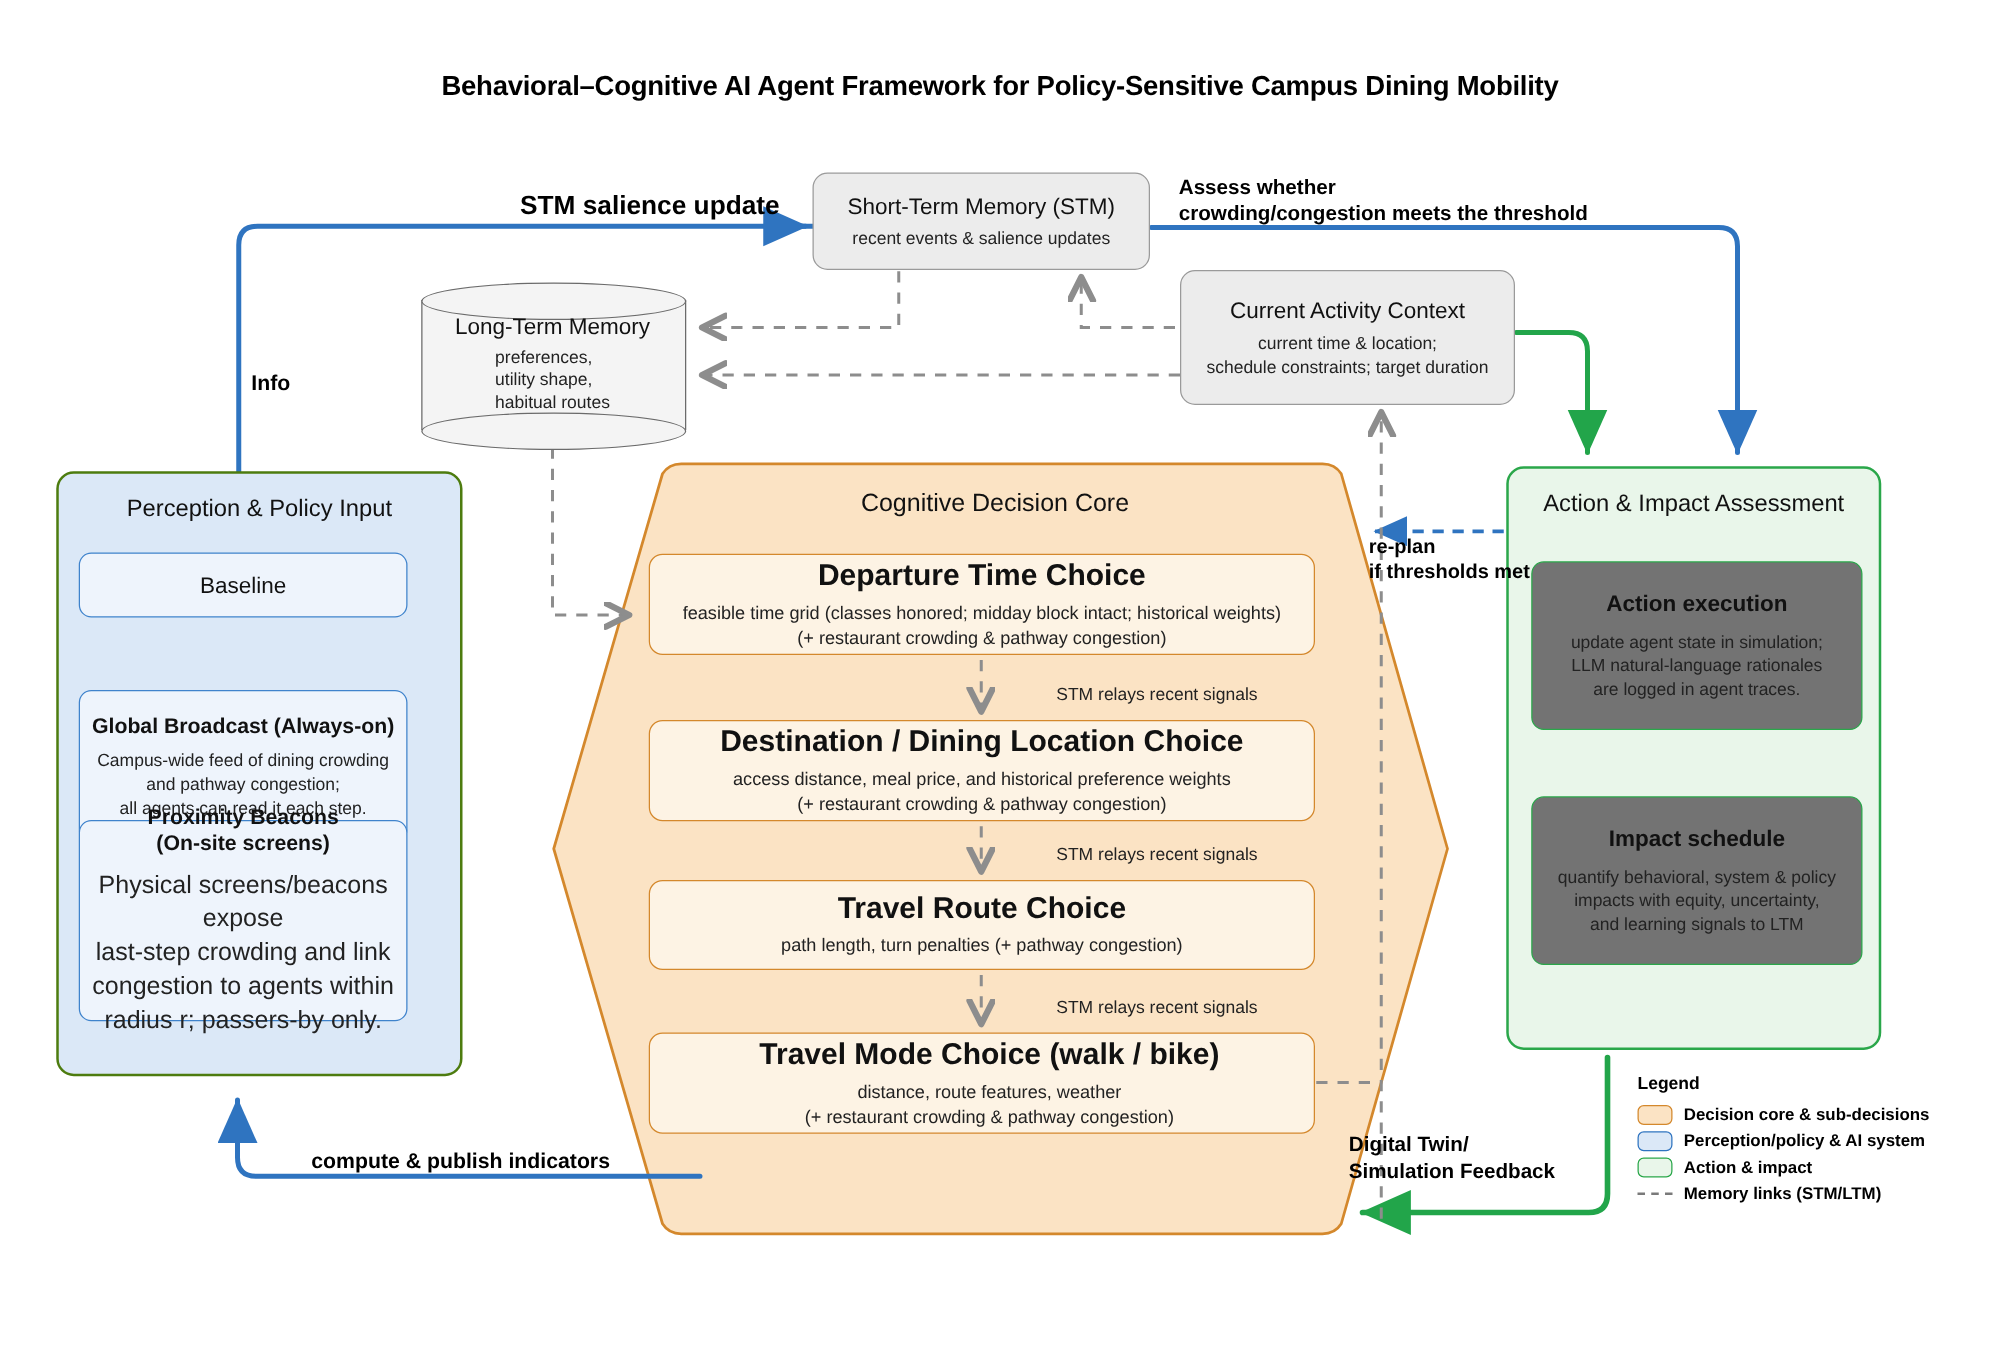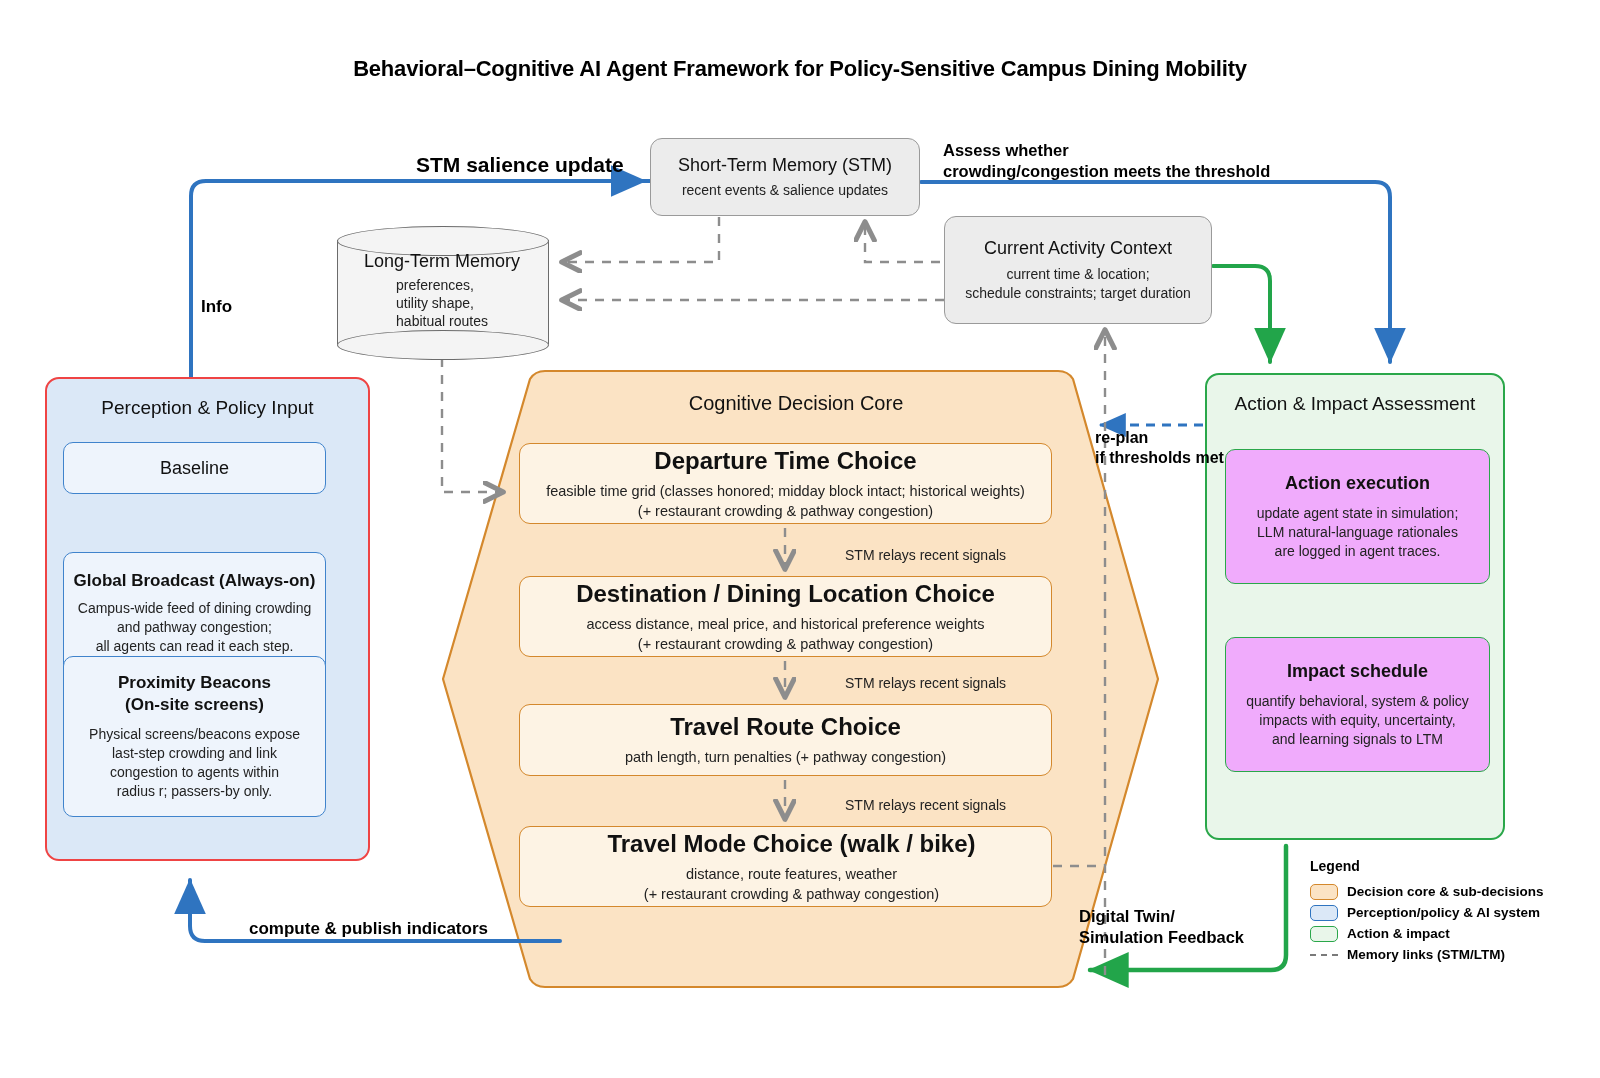--- a/index.html
+++ b/index.html
@@ -40,39 +40,39 @@
   #ltm .cyl-bot{position:absolute;left:0;top:104px;width:210px;height:28px;
       background:#f4f4f4;border:1.6px solid #6b6b6b;border-radius:50%;}
   #ltm .cyl-txt{position:absolute;left:0;top:18px;width:210px;height:104px;
       display:flex;flex-direction:column;align-items:center;justify-content:flex-start;
       padding-top:6px;box-sizing:border-box;}
   #ltm .t-title{font-size:18px;}
   #ltm .t-sub{font-size:14px;margin-top:3px;line-height:1.3;}
 
   
   #perception{left:45px;top:377px;width:325px;height:484px;background:#dbe8f7;
-      border:2px solid #ef4444;border-radius:14px;}
+      border:2px solid #4d7c0f;border-radius:14px;}
   #perception>.hdr{margin-top:18px;font-size:19px;color:#111;}
   .sub-blue{background:#eef4fc;border:1.5px solid #3f83cc;border-radius:10px;
       box-sizing:border-box;display:flex;flex-direction:column;align-items:center;
       justify-content:center;text-align:center;}
   #p-baseline{position:absolute;left:16px;top:63px;width:263px;height:52px;}
   #p-baseline .t-title{font-size:18px;}
   #p-global{position:absolute;left:16px;top:133px;width:263px;height:122px;margin-top:40px;}
   #p-global .t-title{font-size:17px;font-weight:bold;}
   #p-global .t-sub{font-size:14px;margin-top:8px;}
   #p-prox{position:absolute;left:16px;top:277px;width:263px;height:161px;}
   #p-prox .t-title{font-size:17px;font-weight:bold;}
-  #p-prox .t-sub{font-size:14px;margin-top:10px;}
+  #p-prox .t-sub{font-size:20px;margin-top:10px;}
 
   
   #action{left:1205px;top:373px;width:300px;height:467px;background:#e9f6ea;
       border:2px solid #2aa74a;border-radius:14px;}
   #action>.hdr{margin-top:18px;font-size:19px;color:#111;}
-  .sub-green{background:#f0abfc;border:1.5px solid #2aa74a;border-radius:10px;
+  .sub-green{background:#737373;border:1.5px solid #2aa74a;border-radius:10px;
       box-sizing:border-box;display:flex;flex-direction:column;align-items:center;
       justify-content:center;text-align:center;}
   #a-exec{position:absolute;left:18px;top:74px;width:265px;height:135px;}
   #a-exec .t-title{font-size:18px;font-weight:bold;}
   #a-exec .t-sub{font-size:14px;margin-top:10px;}
   #a-metrics{position:absolute;left:18px;top:262px;width:265px;height:135px;}
   #a-metrics .t-title{font-size:18px;font-weight:bold;}
   #a-metrics .t-sub{font-size:14px;margin-top:10px;}
   #core-title{position:absolute;left:536px;top:392px;width:520px;text-align:center;
       font-size:20px;color:#111;z-index:4;}

